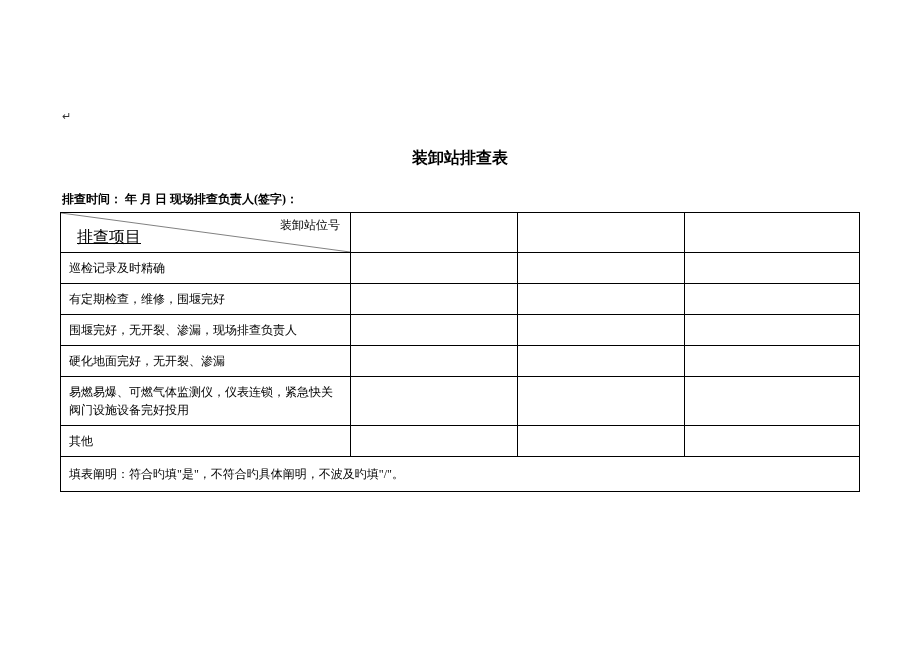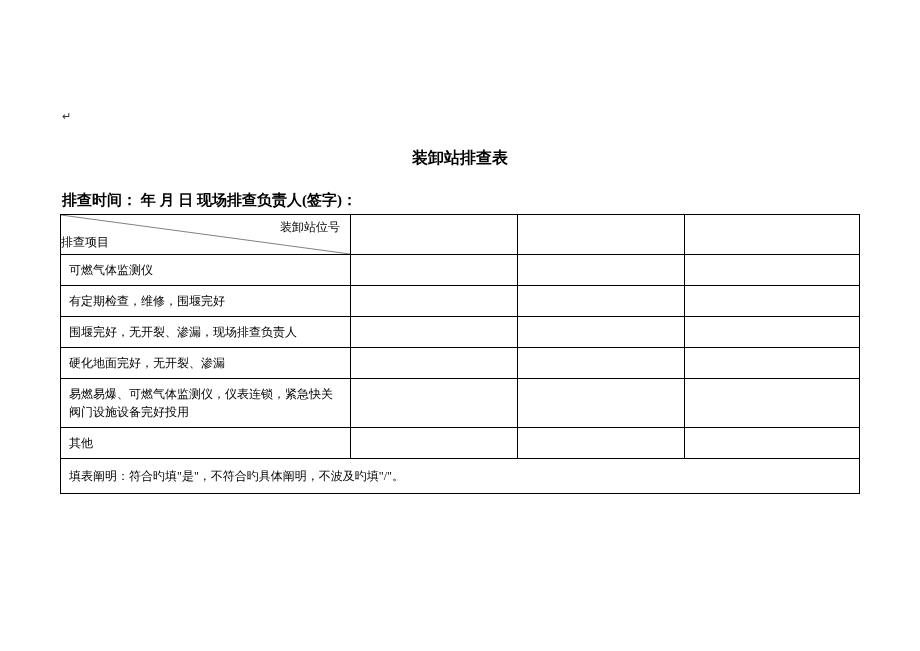--- a/index.html
+++ b/index.html
@@ -24,21 +24,21 @@
       color: #333;
     }
     .title {
       text-align: center;
       font-size: 16px;
       font-weight: bold;
       margin-bottom: 22px;
       margin-top: 48px;
     }
     .subtitle {
-      font-size: 15px;
+      font-size: 12px;
       font-weight: bold;
       margin-bottom: 4px;
       padding-left: 2px;
     }
     table {
       width: 100%;
       border-collapse: collapse;
       table-layout: fixed;
     }
     td {
@@ -56,22 +56,23 @@
     }
     .header-top {
       position: absolute;
       top: 3px;
       right: 10px;
       font-size: 12px;
     }
     .header-bottom {
       position: absolute;
       bottom: 3px;
-      left: 0;
-      font-size: 12px;
+      left: 16px;
+      font-size: 16px;
+      text-decoration: underline;
     }
     .diag {
       position: absolute;
       top: 0;
       left: 0;
       width: 100%;
       height: 100%;
     }
     .col1 { width: 290px; }
     .col2 { width: 167px; }
@@ -104,21 +105,21 @@
         <line x1="0" y1="0" x2="100" y2="100" stroke="#000" stroke-width="0.5" vector-effect="non-scaling-stroke"></line>
       </svg>
       <span class="header-top">装卸站位号</span>
       <span class="header-bottom">排查项目</span>
     </td>
     <td></td>
     <td></td>
     <td></td>
   </tr>
   <tr>
-    <td>可燃气体监测仪</td>
+    <td>巡检记录及时精确</td>
     <td></td>
     <td></td>
     <td></td>
   </tr>
   <tr>
     <td>有定期检查，维修，围堰完好</td>
     <td></td>
     <td></td>
     <td></td>
   </tr>

